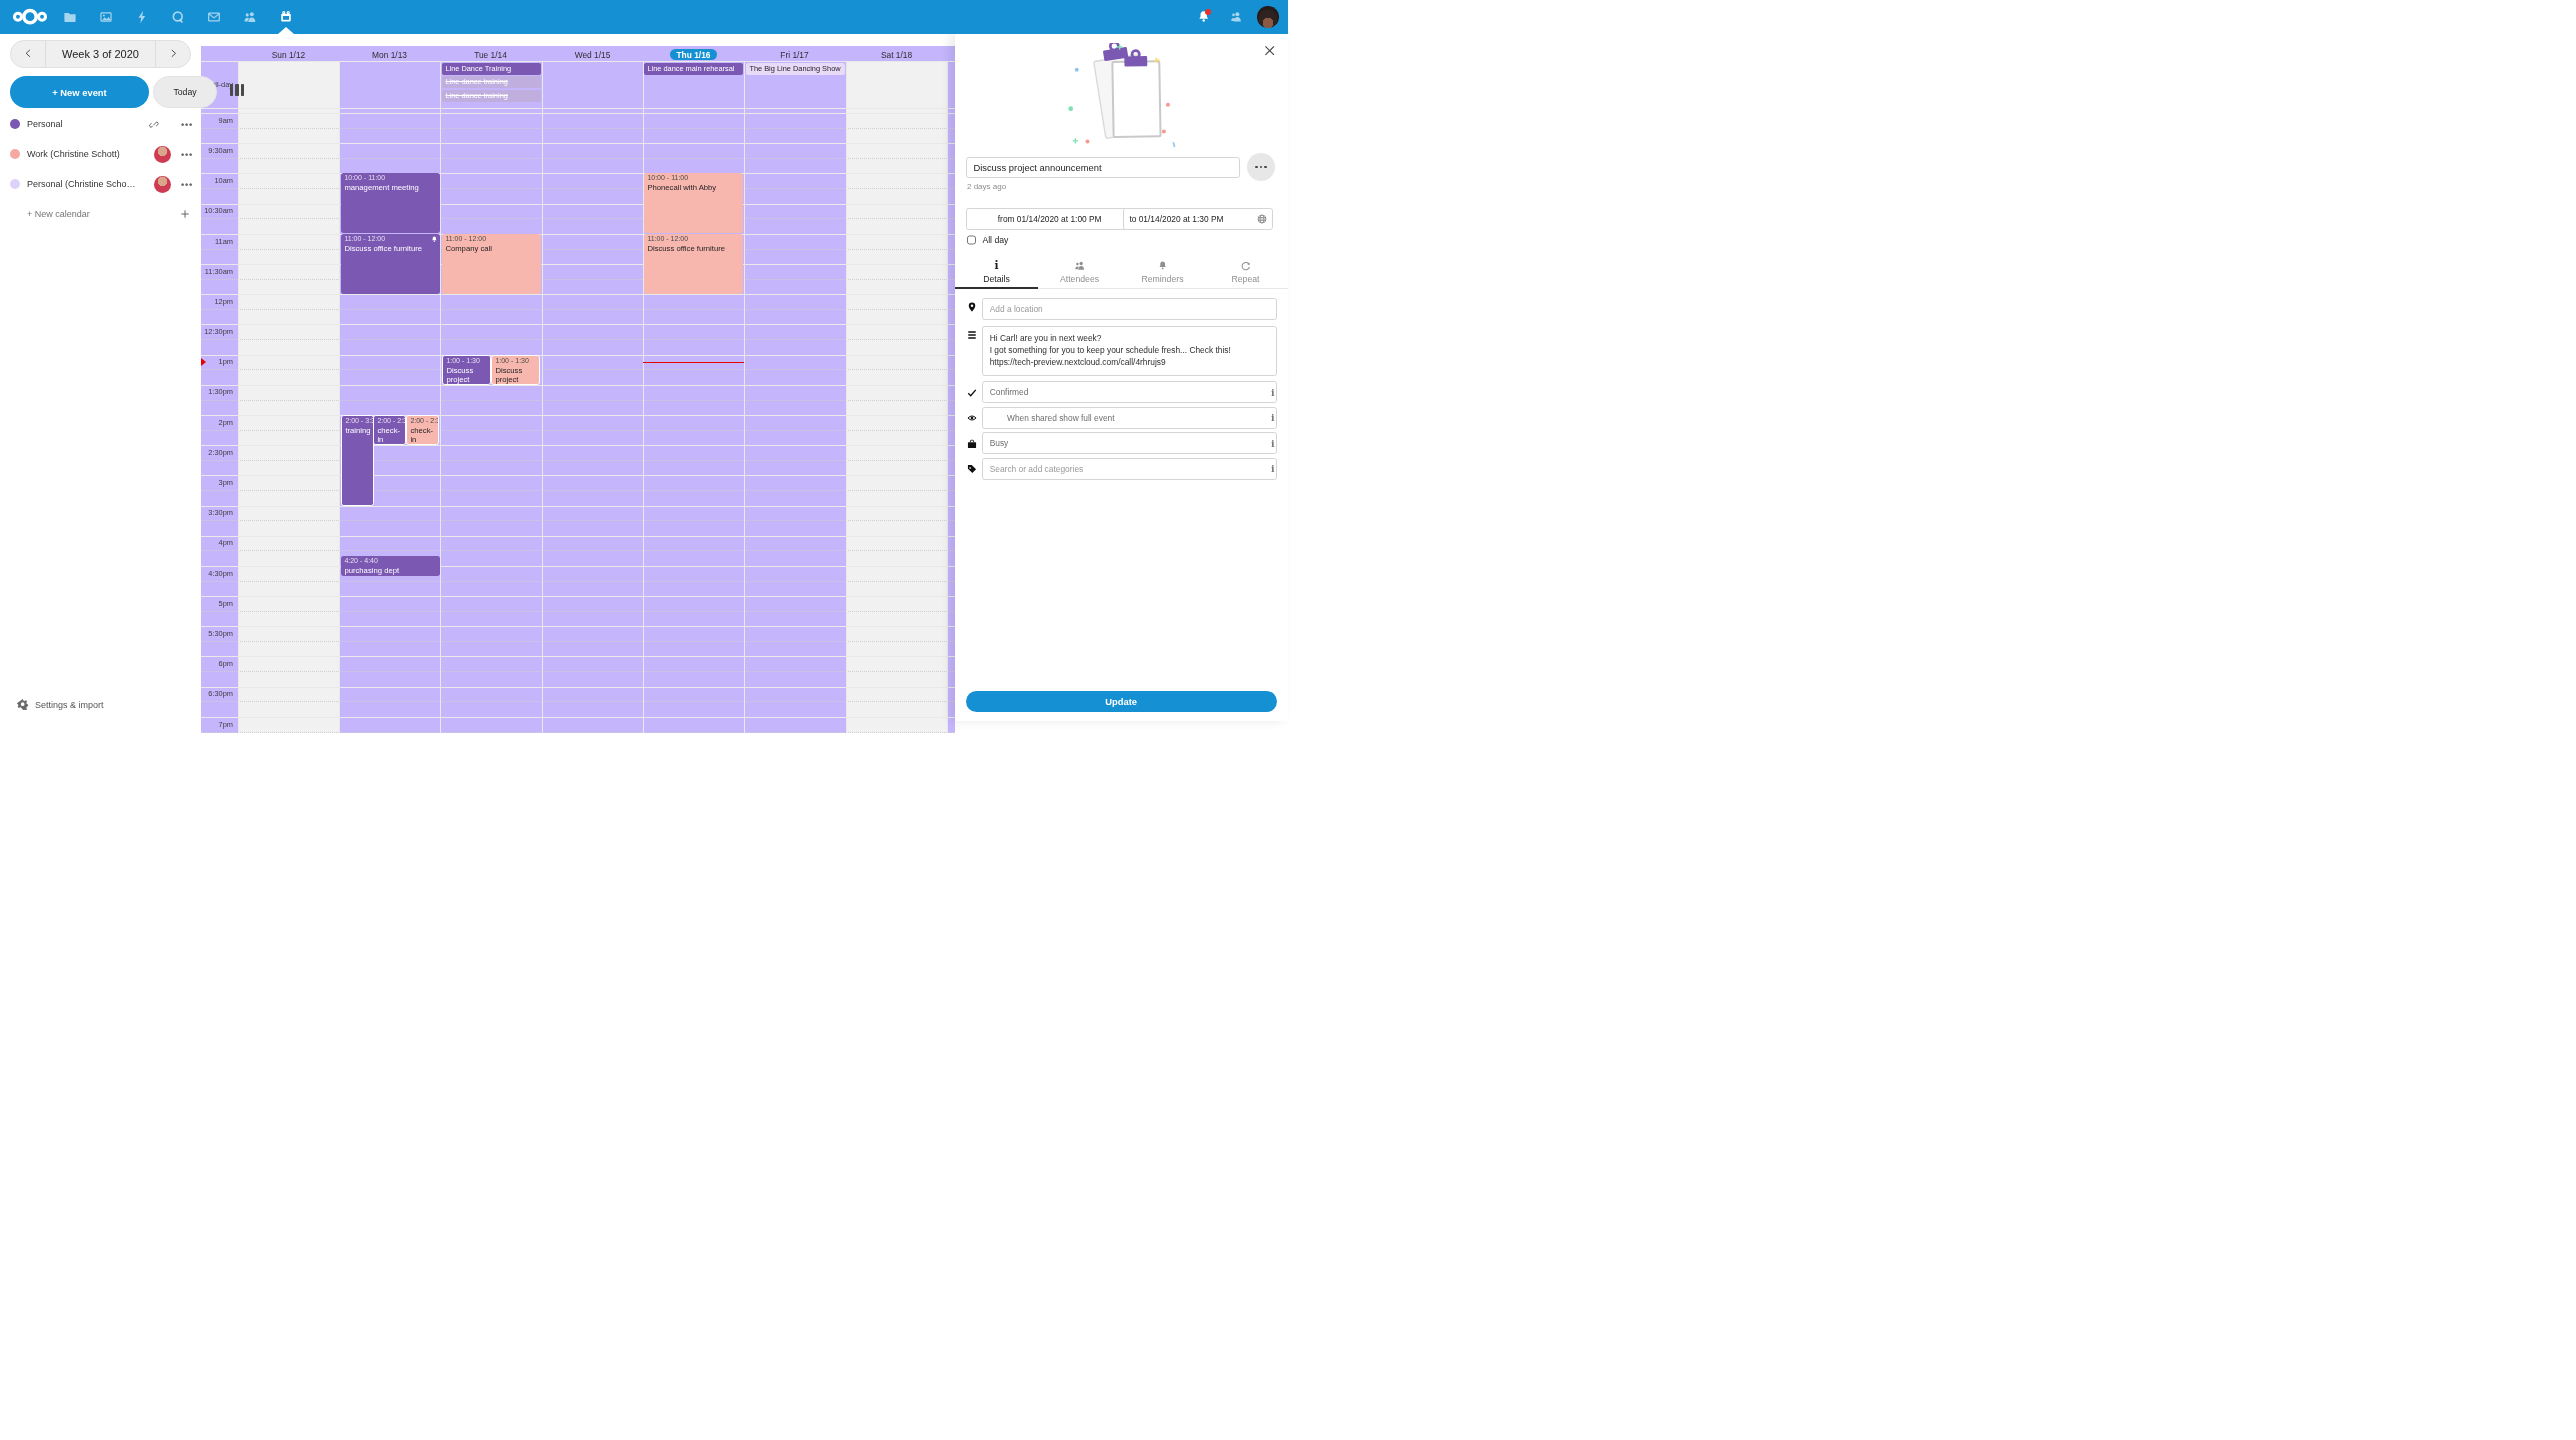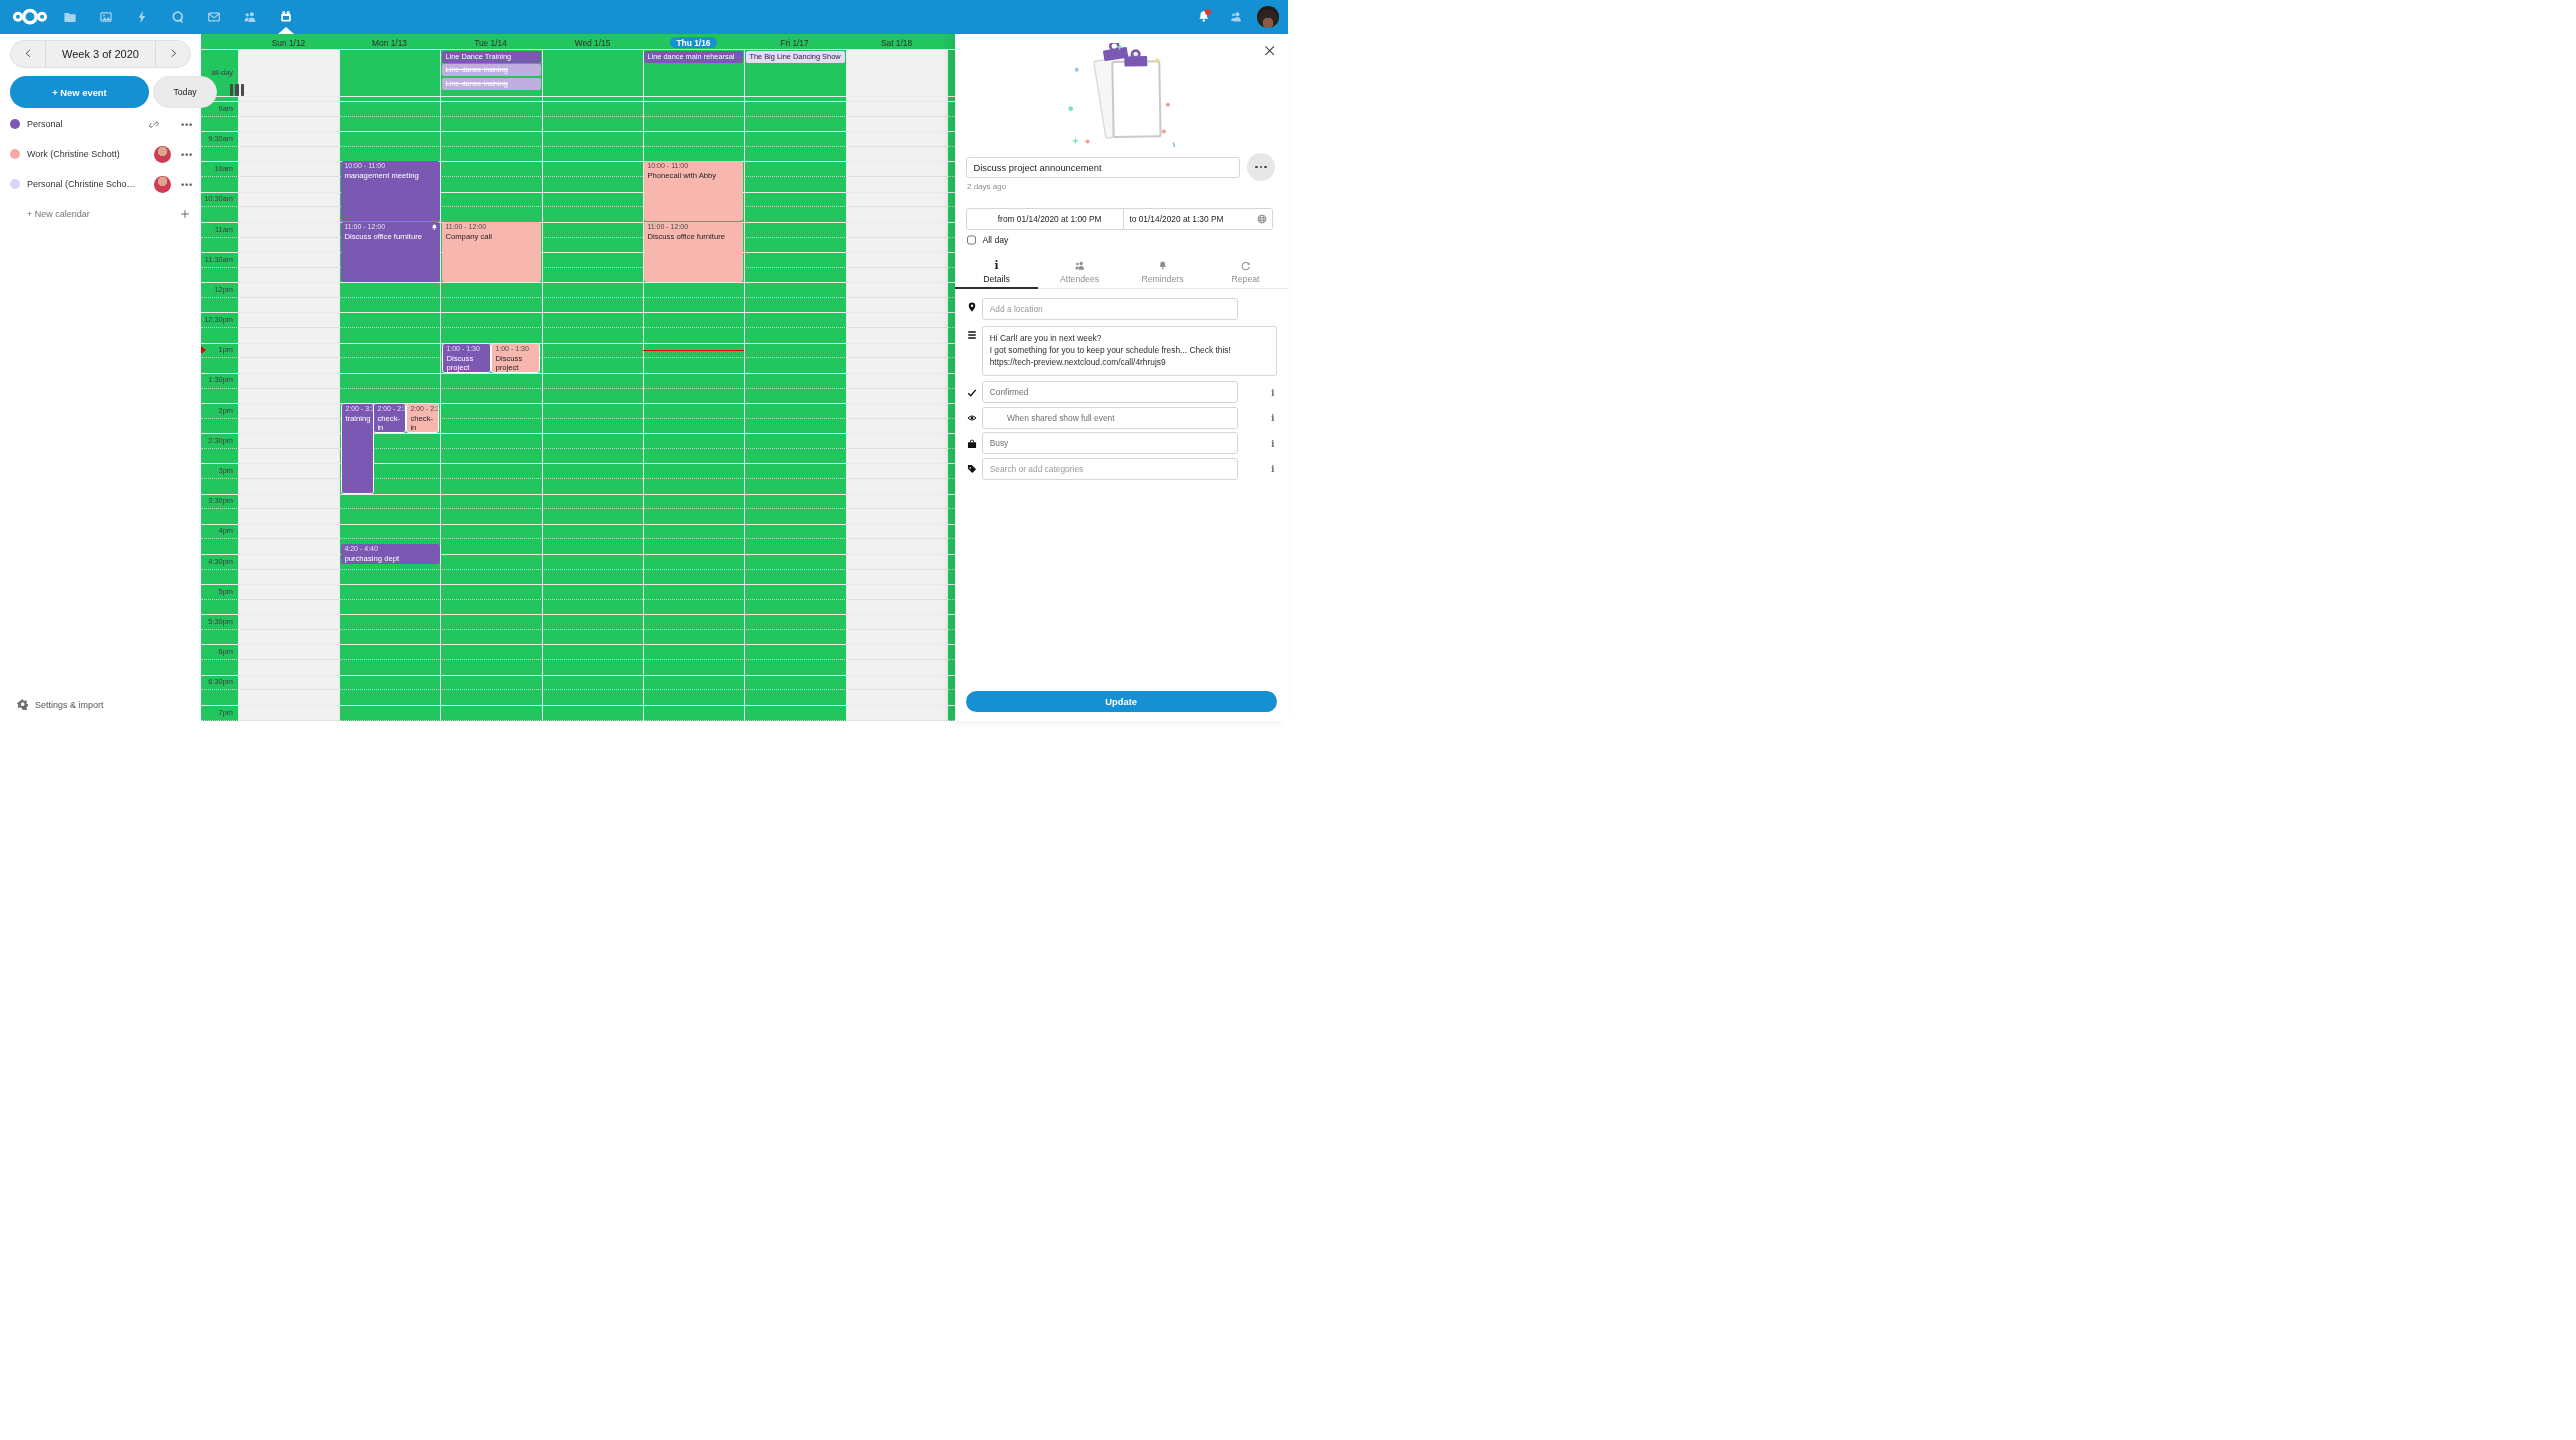--- a/index.html
+++ b/index.html
@@ -42,21 +42,21 @@
   .cal-link svg{width:10.7px;height:10.7px}
   .cal-avatar{position:absolute;left:154px;width:17px;height:17px;border-radius:50%;
     background:radial-gradient(circle at 50% 32%,#d9a68c 0 33%,#cf3b52 35%);}
   .cal-dots{position:absolute;left:181px;color:#666;letter-spacing:0.7px;font-size:9.4px;font-weight:bold;}
   .cal-plus{position:absolute;left:180px;color:#666;}
   .cal-plus svg{width:10px;height:10px}
   .settings{position:absolute;left:17px;top:665px;display:flex;align-items:flex-end;gap:6.7px;color:#555;cursor:pointer;}
   .settings svg{width:11.4px;height:11.4px;color:#6b6b6b}
   .settings span{font-size:9px;}
   
-  .main{position:absolute;left:201px;top:34px;width:754px;height:687px;background:#22c55e;overflow:hidden;}
+  .main{position:absolute;left:201px;top:46px;width:754px;height:687px;background:#c4b5fd;overflow:hidden;}
   .shade{position:absolute;background:var(--shade);}
   .vline{position:absolute;width:0.7px;background:var(--line);}
   .hline{position:absolute;height:0.7px;background:var(--line);}
   .dline{position:absolute;height:0;border-top:0.7px dotted var(--dot);}
   .dayhdr{position:absolute;top:2px;height:13.4px;display:flex;align-items:center;justify-content:center;font-size:8.4px;color:#2f2f2f;}
   .dayhdr .pill{background:var(--blue);color:#fff;font-weight:bold;padding:0.7px 6.7px;border-radius:7.4px;}
   .tlab{position:absolute;width:32px;text-align:right;font-size:7.4px;color:#3d3d3d;}
   .adc{position:absolute;height:12px;line-height:12px;border-radius:2px;font-size:7.4px;padding:0 3.4px;white-space:nowrap;overflow:hidden;cursor:pointer;}
   .adc.purple{background:var(--purple);color:#fff;}
   .adc.purple-faded{background:var(--purple-faded);color:#fff;text-decoration:line-through;}
@@ -89,21 +89,21 @@
   .allday-row input{width:9.4px;height:9.4px;accent-color:#666;}
   .allday-row label{font-size:8.7px;color:#1d1d1d;}
   .tabs{position:absolute;left:0;top:225px;width:333px;height:30px;border-bottom:0.7px solid #e8e8e8;display:flex;}
   .tab{width:83px;height:30px;display:flex;flex-direction:column;align-items:center;justify-content:flex-start;gap:2px;color:#8f8f8f;cursor:pointer;padding-top:1.3px;}
   .tab svg{width:11.4px;height:11.4px;}
   .tab .ti{height:11.4px;font-size:10.7px;font-weight:bold;font-family:"DejaVu Serif",serif;line-height:11.4px;}
   .tab span{font-size:8.7px;}
   .tab.active{color:#1d1d1d;border-bottom:2px solid #2f2f2f;}
   .frow-icon{position:absolute;left:12px;color:#111;}
   .frow-icon svg{width:10px;height:10px;}
-  .p-input{position:absolute;left:27px;width:256px;border:0.7px solid #d5d5d5;border-radius:2.7px;background:#fff;font-size:8.4px;padding:0 6.7px;color:#6f6f6f;}
+  .p-input{position:absolute;left:27px;width:295px;border:0.7px solid #d5d5d5;border-radius:2.7px;background:#fff;font-size:8.4px;padding:0 6.7px;color:#6f6f6f;}
   .p-input::placeholder{color:#9a9a9a;}
   .p-desc{position:absolute;left:27px;top:292px;width:295px;height:50px;border:0.7px solid #d5d5d5;border-radius:2.7px;padding:4.7px 6.7px;font-size:8.4px;line-height:1.45;color:#2e2e2e;white-space:pre-line;overflow:hidden;cursor:text;}
   .p-info{position:absolute;left:313px;width:9.4px;text-align:center;font-size:9.4px;font-weight:bold;color:#777;font-family:"DejaVu Serif",serif;}
   .p-update{position:absolute;left:10.7px;top:657px;width:311px;height:21px;border:0;border-radius:10.7px;background:var(--blue);color:#fff;font-weight:bold;font-size:9.4px;cursor:pointer;}
 </style>
 </head>
 <body>
 
 <div class="topbar">
   <div class="tb-left" id="tb-apps">

